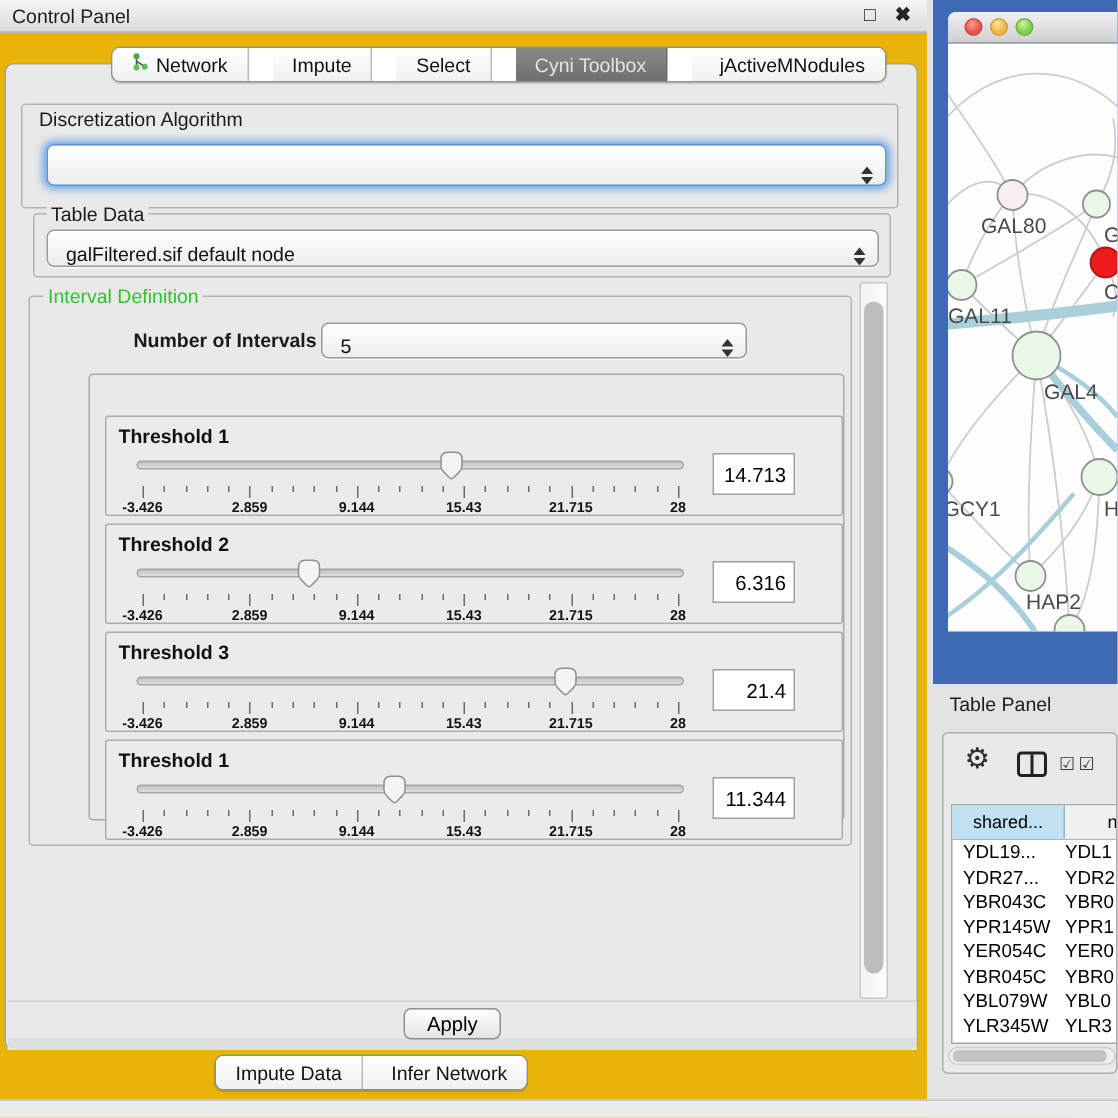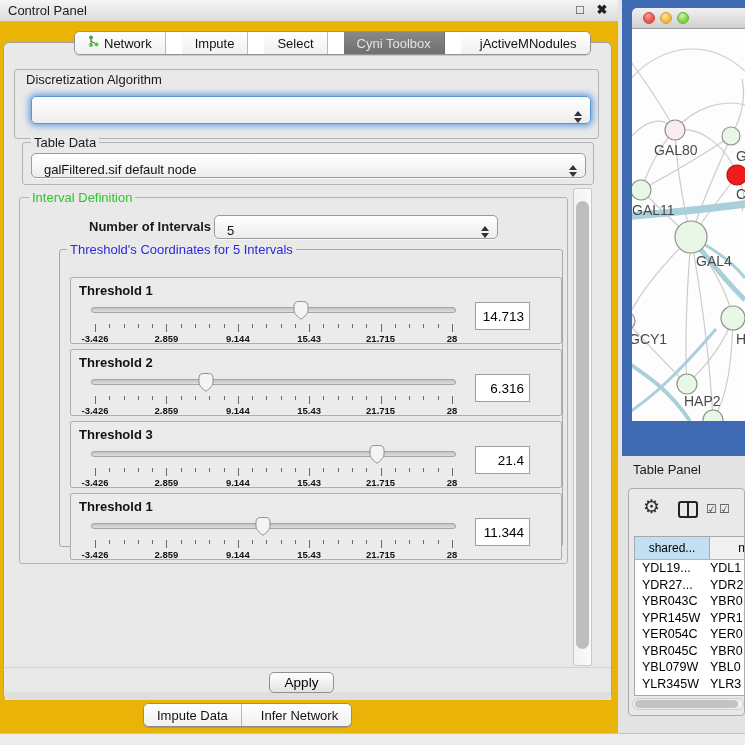--- a/index.html
+++ b/index.html
@@ -183,21 +183,20 @@
         <span class="grouplabel g-black" style="left:77px;top:32px;font-weight:bold;background:transparent;">Number of Intervals</span>
         <div class="combo" style="left:205px;top:28px;width:284px;height:24px;">
           <span class="cval">5</span>
           <span class="spin">
               <span class="up"></span>
               <span class="dn"></span>
             </span>
         </div>
 
         <div class="groupbox" style="left:50px;top:62px;width:504px;height:298px;border-color:#a8a8a8;"></div>
-        <span class="grouplabel g-blue" style="left:58px;top:55px;">Threshold's Coordinates for 5 Intervals</span>
 
         <div class="tbox" style="top:90px;">
           <span class="ttl">Threshold 1</span>
           <div class="slider">
             <div class="track"></div>
             <div class="thumb" style="left: 57.7197%;">
               <svg width="18" height="21" viewBox="0 0 18 21">
                   <path d="M2 6 Q2 1.5 6.5 1.5 L11.5 1.5 Q16 1.5 16 6 L16 10.5 Q16 13 14.2 14.6 L10.3 18.5 Q9 19.7 7.7 18.5 L3.8 14.6 Q2 13 2 10.5 Z" fill="#f4f4f4" stroke="#8e8e8e"></path>
                 </svg>
             </div>

